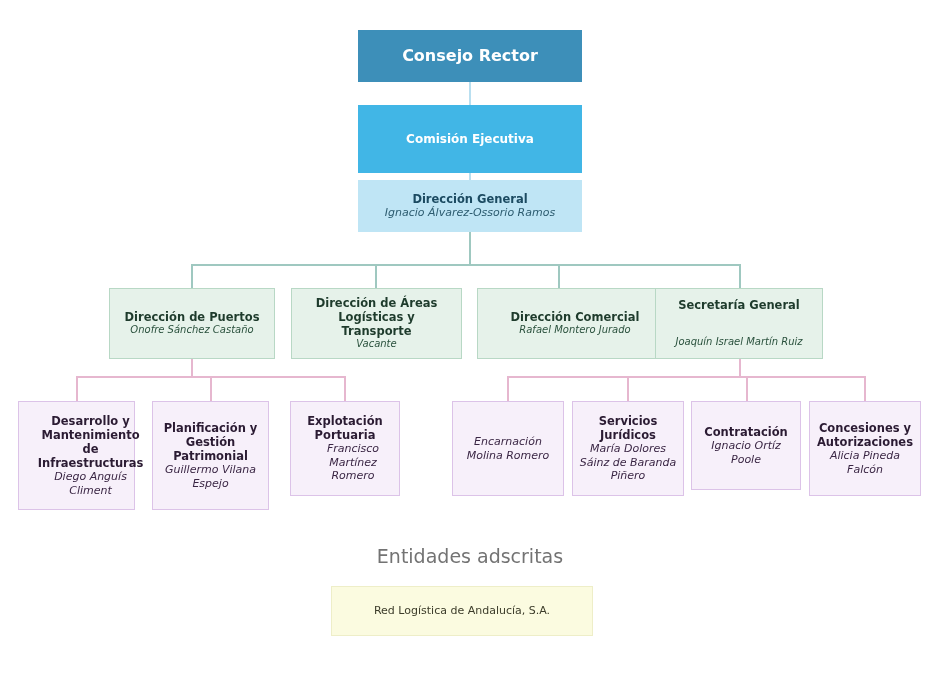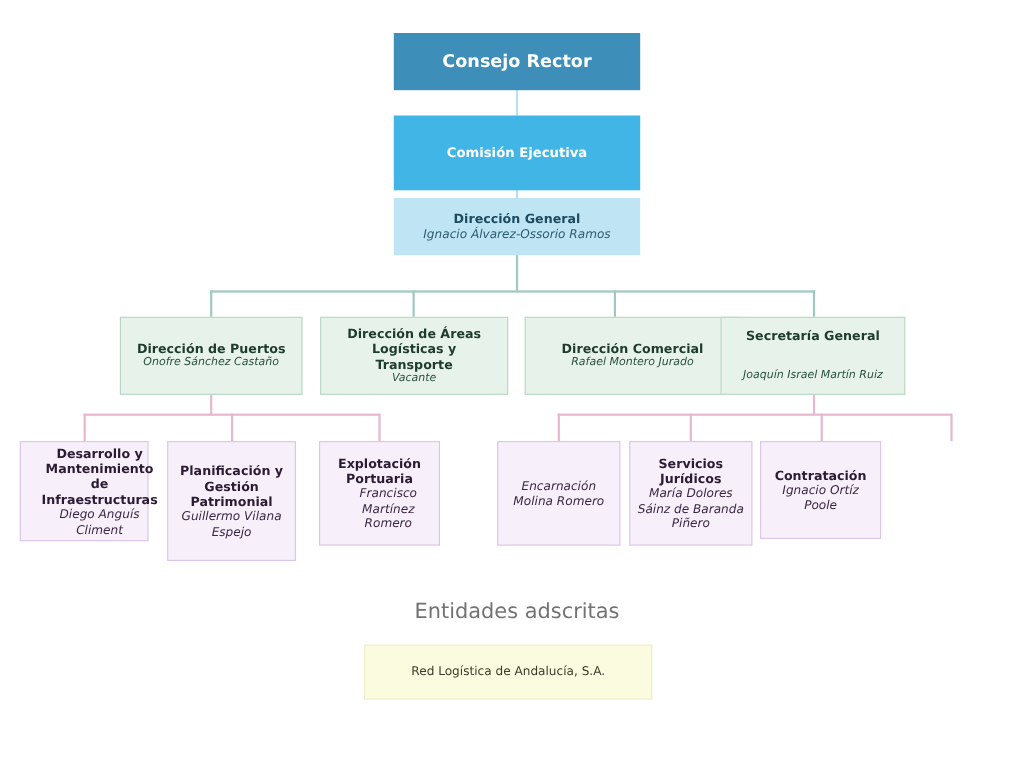--- a/index.html
+++ b/index.html
@@ -160,21 +160,21 @@
   <div class="node lvl4" style="left:477px; top:288px; width:196px; height:71px;">
     <div class="title">Dirección Comercial</div>
     <div class="person">Rafael Montero Jurado</div>
   </div>
 
   <div class="node lvl4" style="left:655px; top:288px; width:168px; height:71px;gap:24px;">
     <div class="title">Secretaría General</div>
     <div class="person">Joaquín Israel Martín Ruiz</div>
   </div>
 
-  <div class="node lvl5" style="left:18px; top:401px; width:117px; height:91px;padding-left:28px;">
+  <div class="node lvl5" style="left:18px; top:401px; width:117px; height:109px;padding-left:28px;">
     <div class="title" style="max-width:106px;">Desarrollo y Mantenimiento de Infraestructuras</div>
     <div class="person" style="max-width:106px;">Diego Anguís Climent</div>
   </div>
 
   <div class="node lvl5" style="left:152px; top:401px; width:117px; height:109px;">
     <div class="title" style="max-width:104px;">Planificación y Gestión Patrimonial</div>
     <div class="person" style="max-width:104px;">Guillermo Vilana Espejo</div>
   </div>
 
   <div class="node lvl5" style="left:290px; top:401px; width:110px; height:95px;">
@@ -189,20 +189,24 @@
   <div class="node lvl5" style="left:572px; top:401px; width:112px; height:95px;">
     <div class="title" style="max-width:104px;">Servicios Jurídicos</div>
     <div class="person" style="max-width:104px;">María Dolores Sáinz de Baranda Piñero</div>
   </div>
 
   <div class="node lvl5" style="left:691px; top:401px; width:110px; height:89px;">
     <div class="title" style="max-width:102px;">Contratación</div>
     <div class="person" style="max-width:102px;">Ignacio Ortíz Poole</div>
   </div>
 
+  <div class="node lvl5" style="left:809px; top:401px; width:112px; height:95px;">
+    <div class="title" style="max-width:104px;">Concesiones y Autorizaciones</div>
+    <div class="person" style="max-width:104px;">Alicia Pineda Falcón</div>
+  </div>
 
   <div class="section-heading" style="top:545px;">Entidades adscritas</div>
 
   <div class="node entity-box" style="left:331px; top:586px; width:262px; height:50px;">
     <div>Red Logística de Andalucía, S.A.</div>
   </div>
 
 </div>
 
 </body></html>

